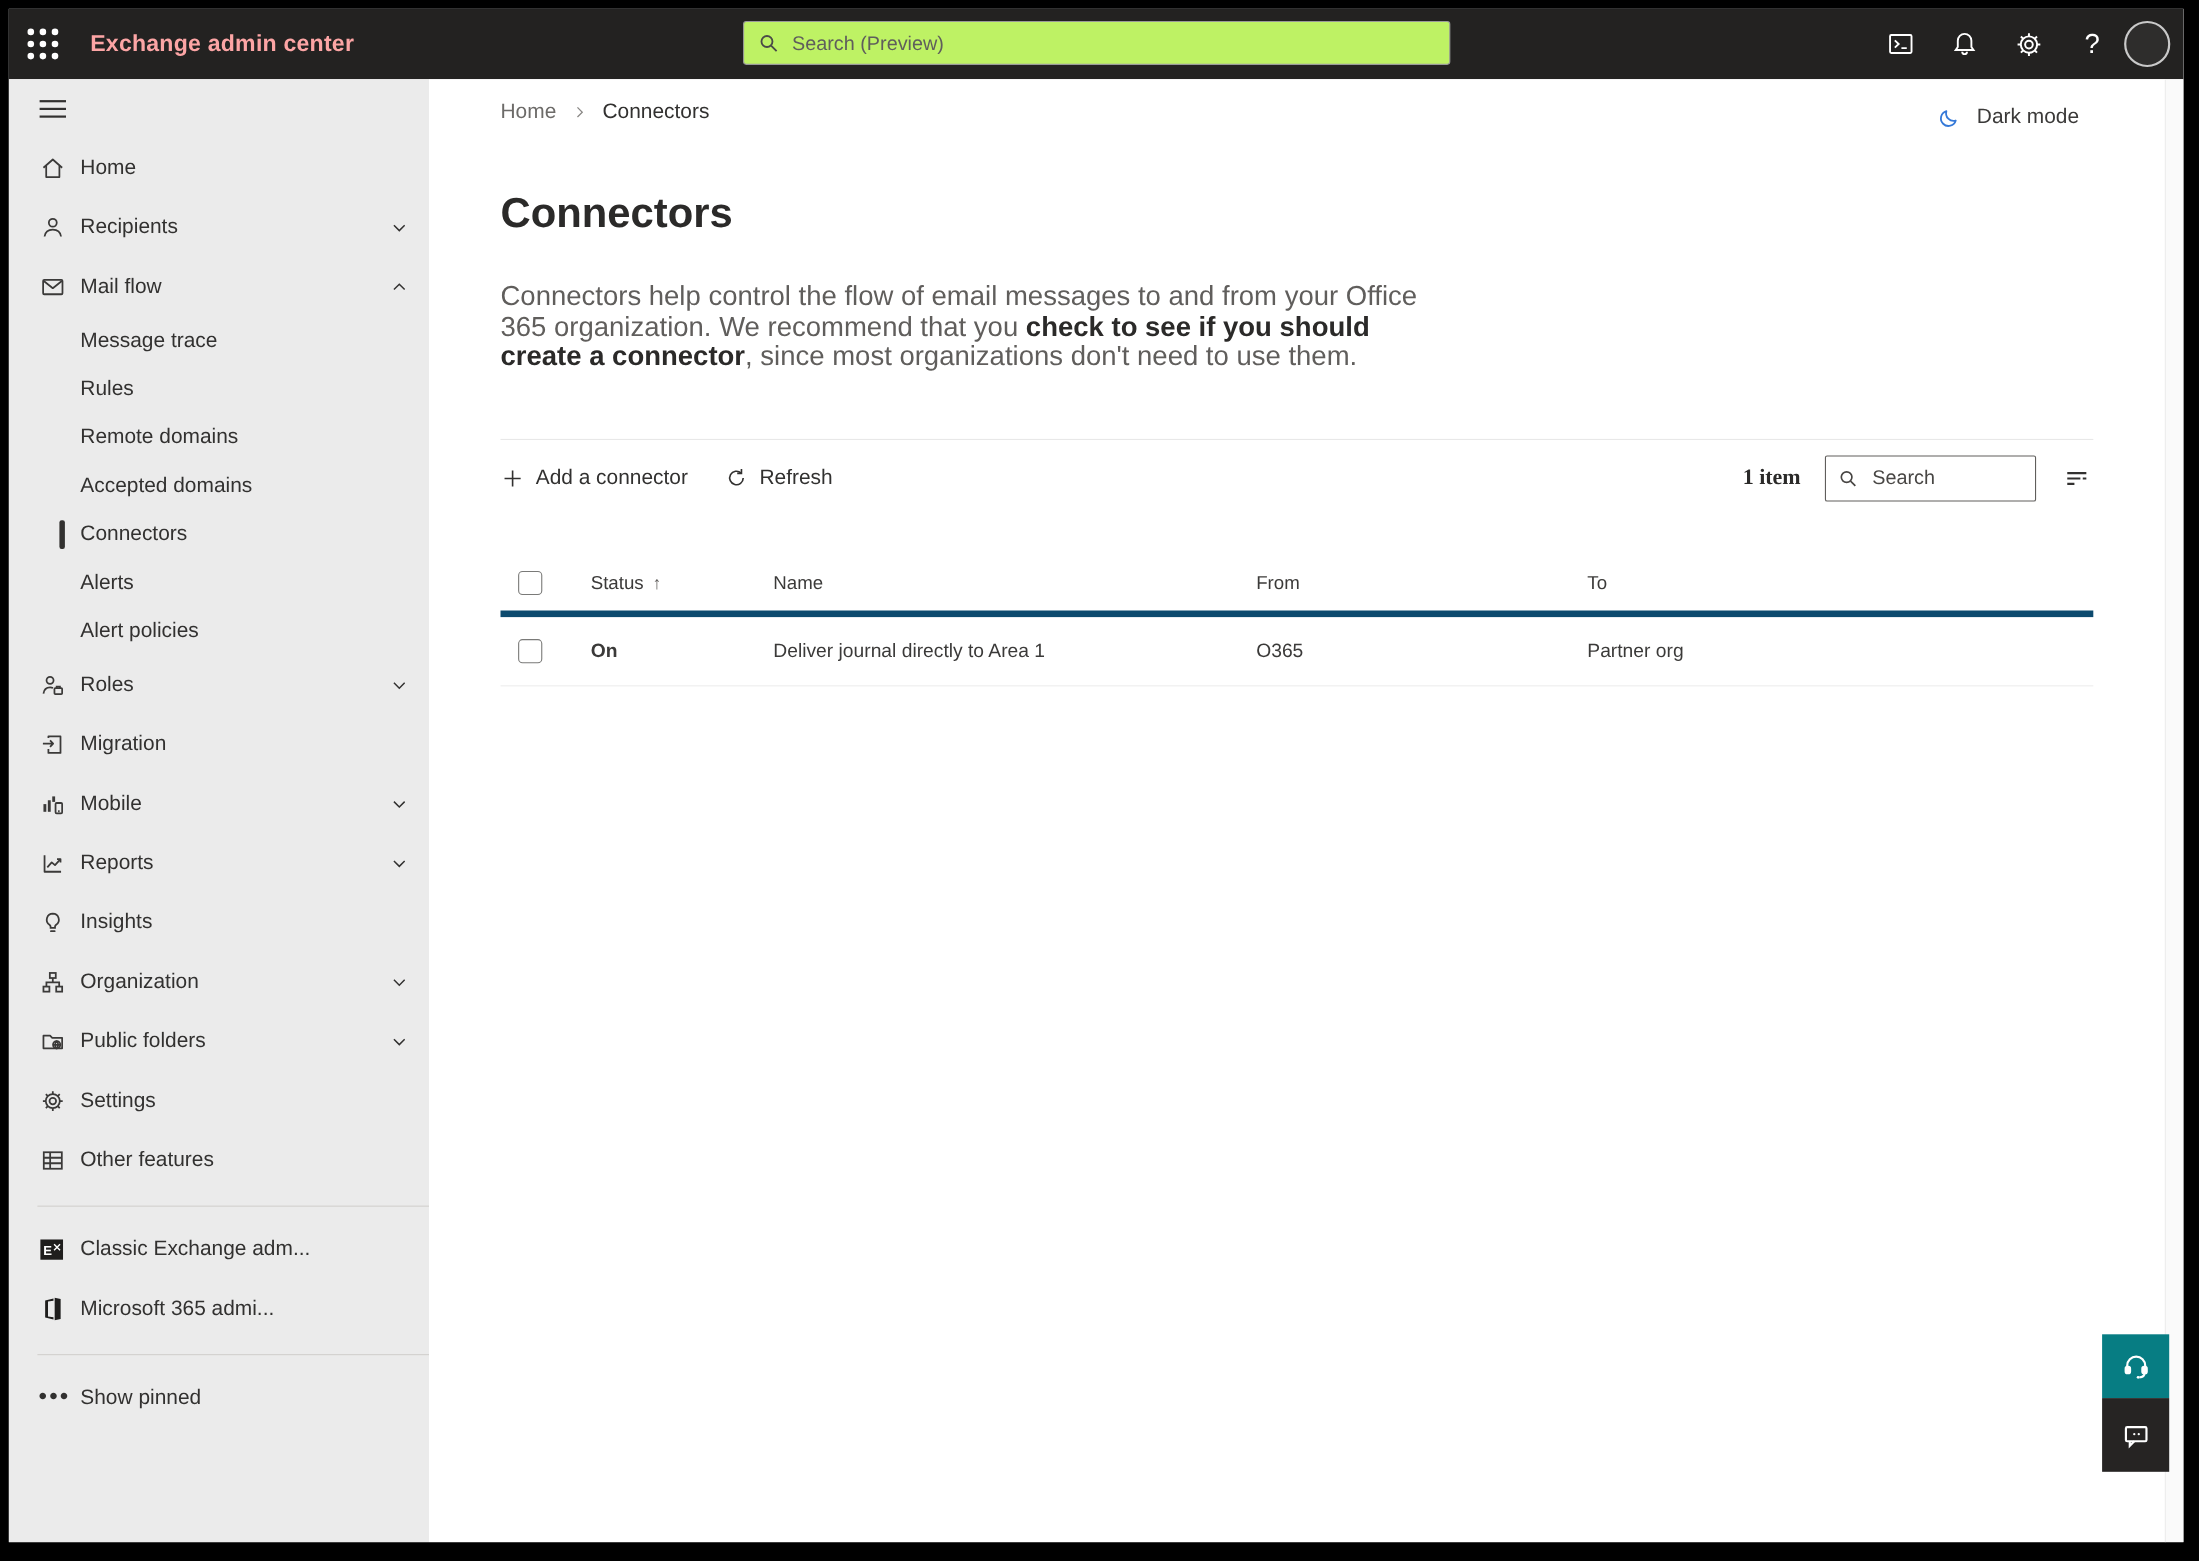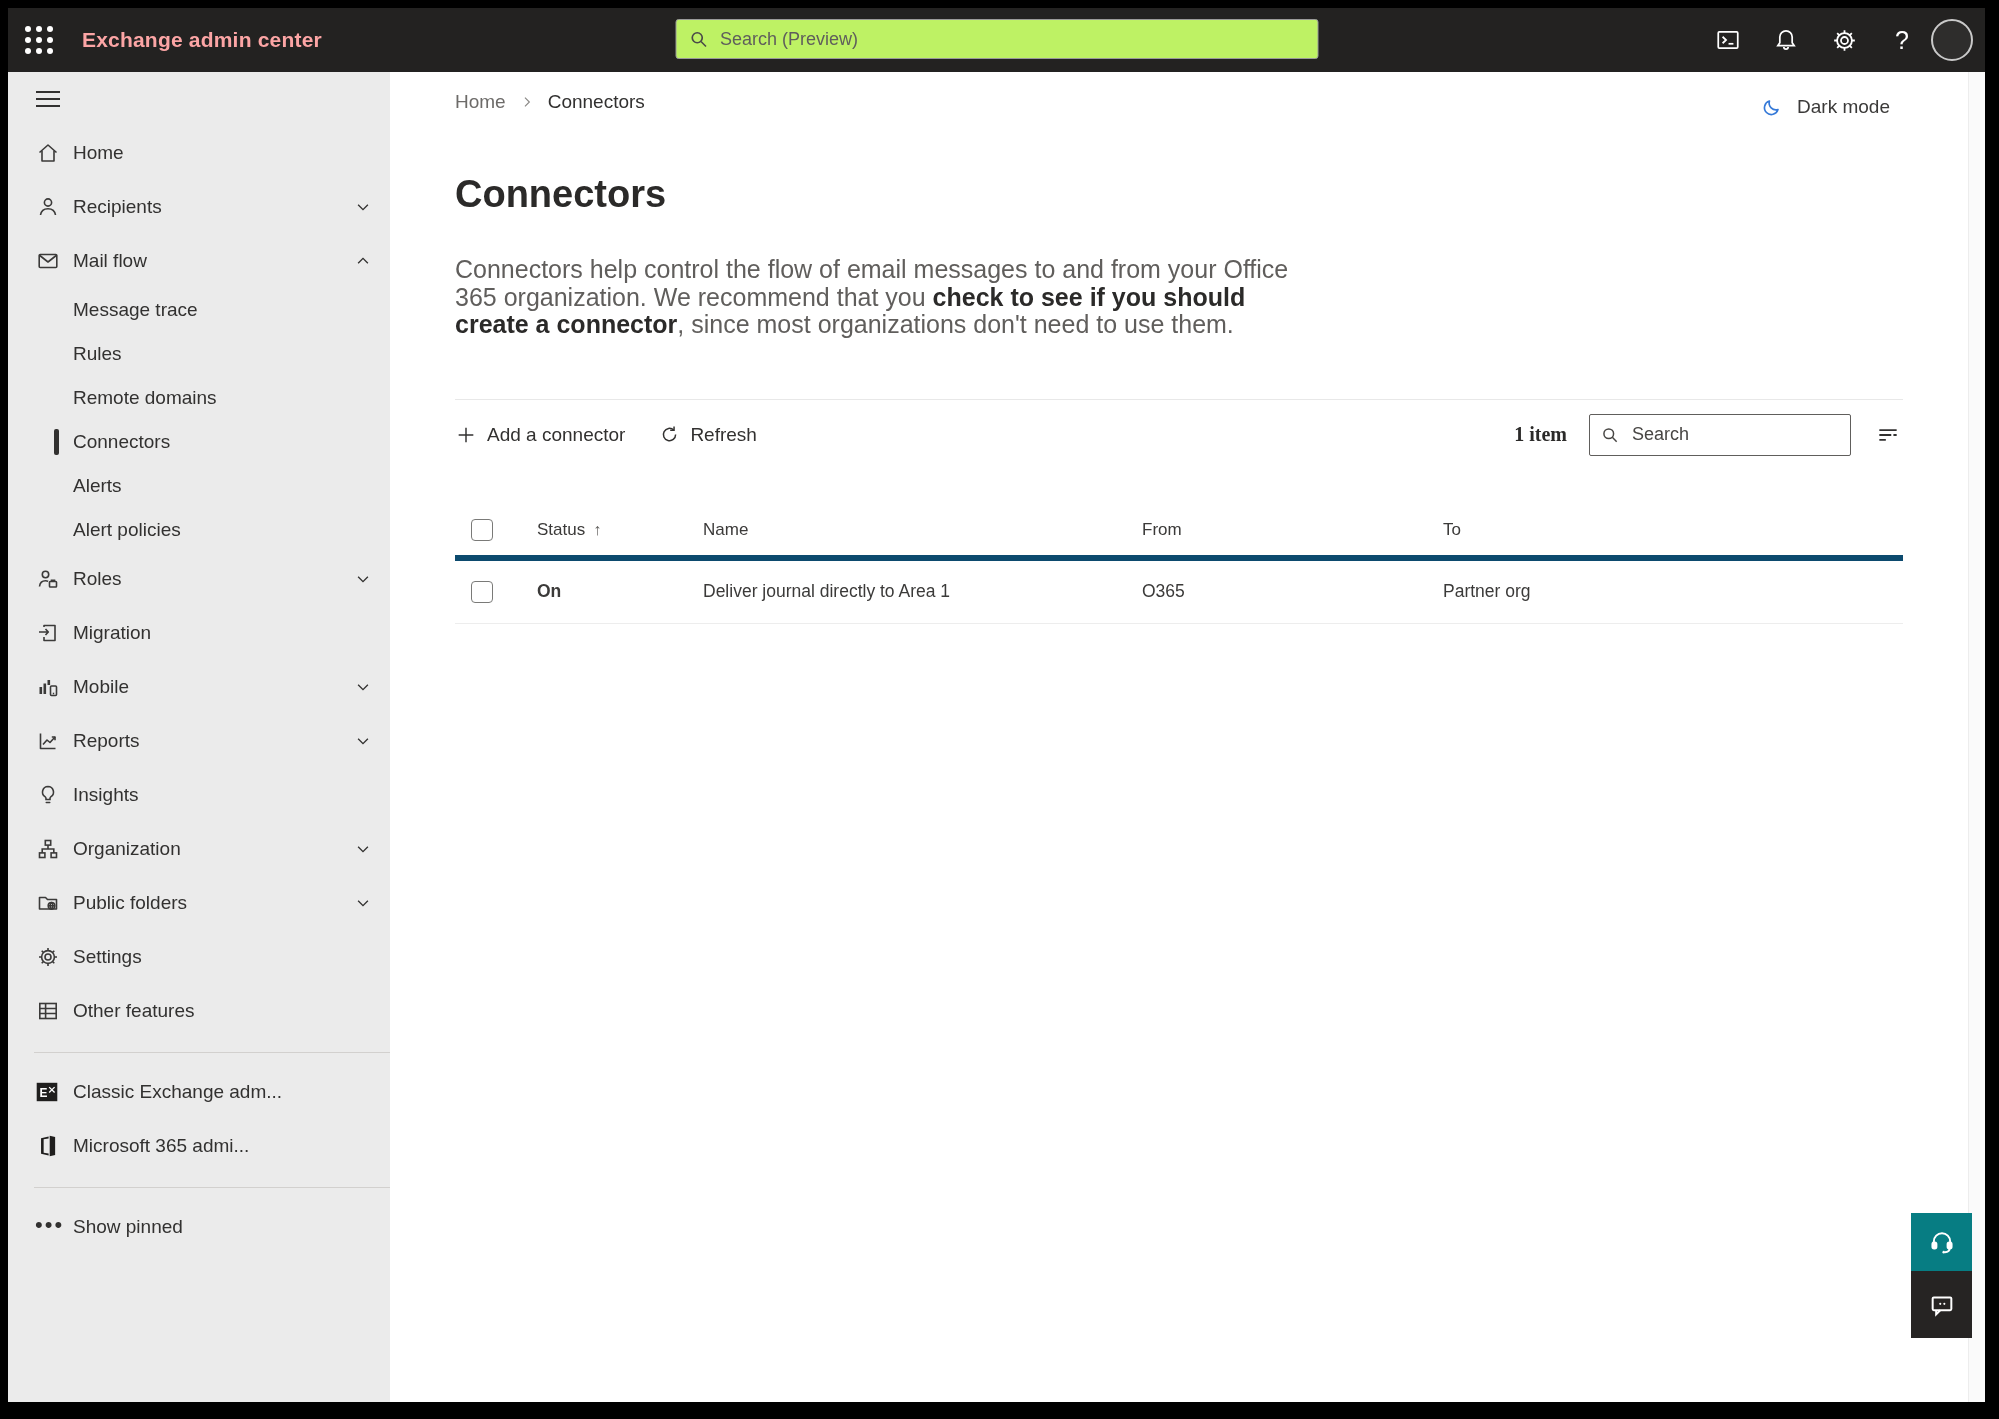--- a/index.html
+++ b/index.html
@@ -48,21 +48,21 @@
   .page-title{margin-top:56px;font-size:38px;line-height:44px;font-weight:700;color:#2b2a29;}
   .page-desc{margin-top:40px;width:845px;font-size:25px;line-height:27.5px;color:#605e5c;}
   .desc-link{color:#2b2a29;font-weight:600;cursor:pointer;}
 
   .toolbar-wrap{margin-top:60px;border-top:1px solid #e8e8e8;}
   .toolbar{height:70px;display:flex;align-items:center;}
   .tool-btn{display:flex;align-items:center;gap:10px;font-size:19px;color:#323130;cursor:pointer;}
   .tool-btn + .tool-btn{margin-left:34px;}
   .toolbar-right{margin-left:auto;display:flex;align-items:center;gap:22px;}
   .item-count{font-family:"Liberation Serif","DejaVu Serif",serif;font-weight:700;font-size:20px;color:#2b2a29;}
-  .list-search{width:262px;height:42px;border:1px solid #605e5c;border-radius:2px;display:flex;align-items:center;padding:0 10px;box-sizing:border-box;background:#fff;}
+  .list-search{width:192px;height:42px;border:1px solid #605e5c;border-radius:2px;display:flex;align-items:center;padding:0 10px;box-sizing:border-box;background:#fff;}
   .list-search svg{margin-right:10px;flex:0 0 auto;}
   .list-search input{border:none;outline:none;background:transparent;font-size:18px;color:#323130;width:100%;font-family:inherit;}
   .list-search input::placeholder{color:#484644;opacity:1;}
   .filter-btn{width:30px;height:30px;display:flex;align-items:center;justify-content:center;color:#323130;cursor:pointer;}
 
   .grid{display:grid;grid-template-columns:82px 166px 439px 301px 1fr;align-items:center;}
   .t-head{margin-top:35px;height:50px;border-bottom:6px solid #0c4a6e;}
   .t-head .cell{font-size:17px;color:#3b3a39;}
   .t-row{height:62px;border-bottom:1px solid #ededed;}
   .t-row .cell{font-size:17.5px;color:#3b3a39;}
@@ -182,20 +182,23 @@
     </div>
 
     <div class="nav-item sub">
       <span class="nav-label">Message trace</span>
     </div>
     <div class="nav-item sub">
       <span class="nav-label">Rules</span>
     </div>
     <div class="nav-item sub">
       <span class="nav-label">Remote domains</span>
+    </div>
+    <div class="nav-item sub">
+      <span class="nav-label">Accepted domains</span>
     </div>
     <div class="nav-item sub">
       <span class="sel-bar"></span>
       <span class="nav-label">Connectors</span>
     </div>
     <div class="nav-item sub">
       <span class="nav-label">Alerts</span>
     </div>
     <div class="nav-item sub">
       <span class="nav-label">Alert policies</span>

